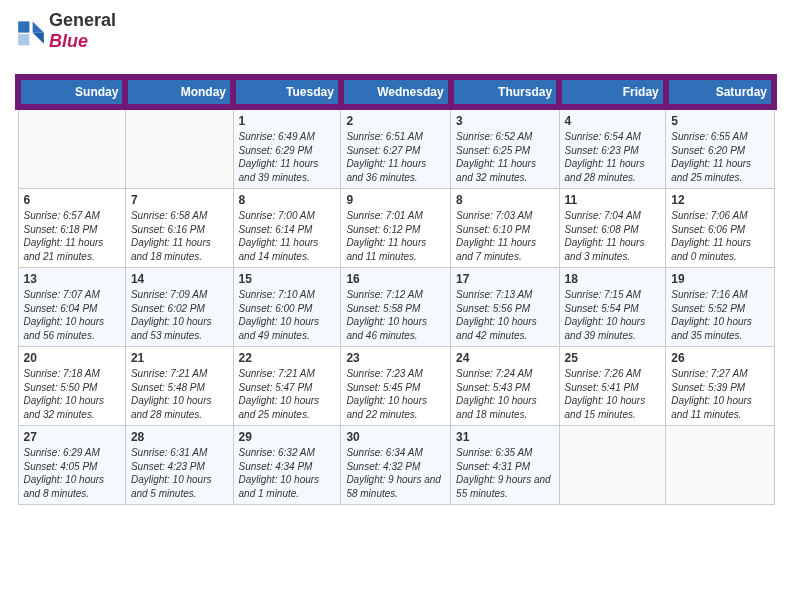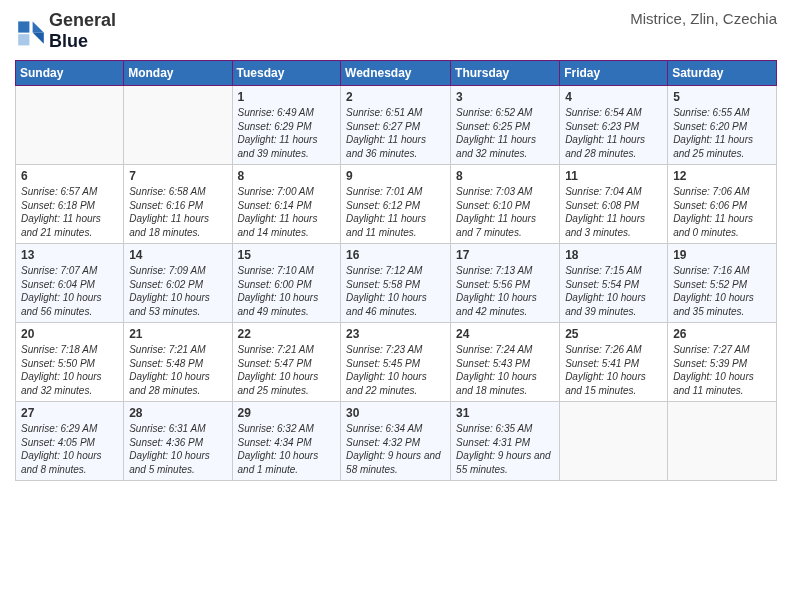--- a/index.html
+++ b/index.html
@@ -12,33 +12,34 @@
     }
     .page {
       width: 792px;
       min-height: 612px;
       padding: 10px 15px 10px 15px;
     }
     .header {
       display: flex;
       justify-content: space-between;
       align-items: flex-start;
-      margin-bottom: 8px;
+      margin-bottom: 22px;
     }
     .logo {
       display: flex;
       align-items: center;
       font-size: 18px;
       font-weight: bold;
     }
     .logo-general {
       color: #333;
     }
     .logo-blue {
-      color: #0f172a;
+      color: #be185d;
+      font-style: italic;
     }
     .logo-icon {
       width: 32px;
       height: 32px;
       margin-right: 2px;
     }
     .title-block {
       text-align: right;
     }
     .month-title {
@@ -55,24 +56,24 @@
       width: 100%;
       border-collapse: collapse;
       font-size: 10.5px;
     }
     .calendar thead tr {
       background: #3070b8;
       color: #fff;
     }
     .calendar thead th {
       padding: 5px 4px;
-      text-align: left;
+      text-align: right;
       font-weight: bold;
       font-size: 12px;
-      border: 1px solid #701a75;
+      border: 6px solid #701a75;
     }
     .calendar tbody tr {
       vertical-align: top;
     }
     .calendar tbody td {
       border: 1px solid #ccc;
       padding: 4px 5px;
       width: 113px;
       min-height: 75px;
       vertical-align: top;
@@ -113,21 +114,20 @@
         <polygon points="22,22 36,22 36,36" fill="#1a5fa8"></polygon>
         <rect x="4" y="8" width="14" height="14" fill="#3070b8"></rect>
         <rect x="4" y="24" width="14" height="14" fill="#aac8e8"></rect>
       </svg>
       <div>
         <span class="logo-general">General</span><br>
         <span class="logo-blue">Blue</span>
       </div>
     </div>
     <div class="title-block">
-      <div class="location-title">Mistrice, Zlin, Czechia</div>
     </div>
   </div>
 
   <table class="calendar">
     <thead>
       <tr>
         <th>Sunday</th>
         <th>Monday</th>
         <th>Tuesday</th>
         <th>Wednesday</th>
@@ -306,21 +306,21 @@
         <tr>
           <td>
             <span class="day-number">27</span>
             <div class="day-info">Sunrise: 6:29 AM
 Sunset: 4:05 PM
 Daylight: 10 hours and 8 minutes.</div>
           </td>
           <td>
             <span class="day-number">28</span>
             <div class="day-info">Sunrise: 6:31 AM
-Sunset: 4:36 PM
+Sunset: 4:23 PM
 Daylight: 10 hours and 5 minutes.</div>
           </td>
           <td>
             <span class="day-number">29</span>
             <div class="day-info">Sunrise: 6:32 AM
 Sunset: 4:34 PM
 Daylight: 10 hours and 1 minute.</div>
           </td>
           <td>
             <span class="day-number">30</span>

